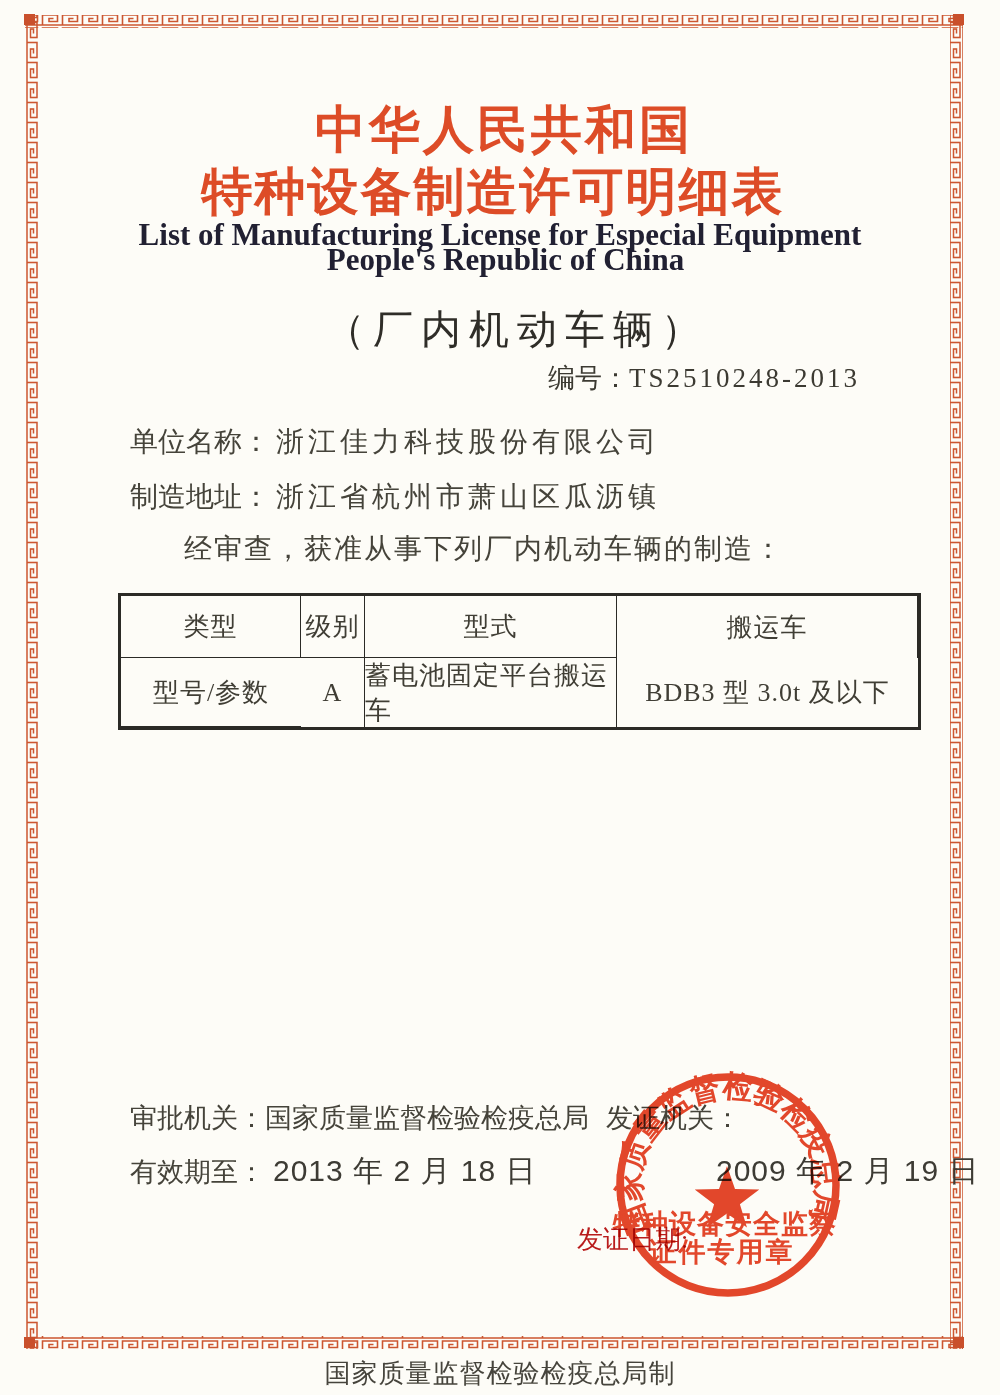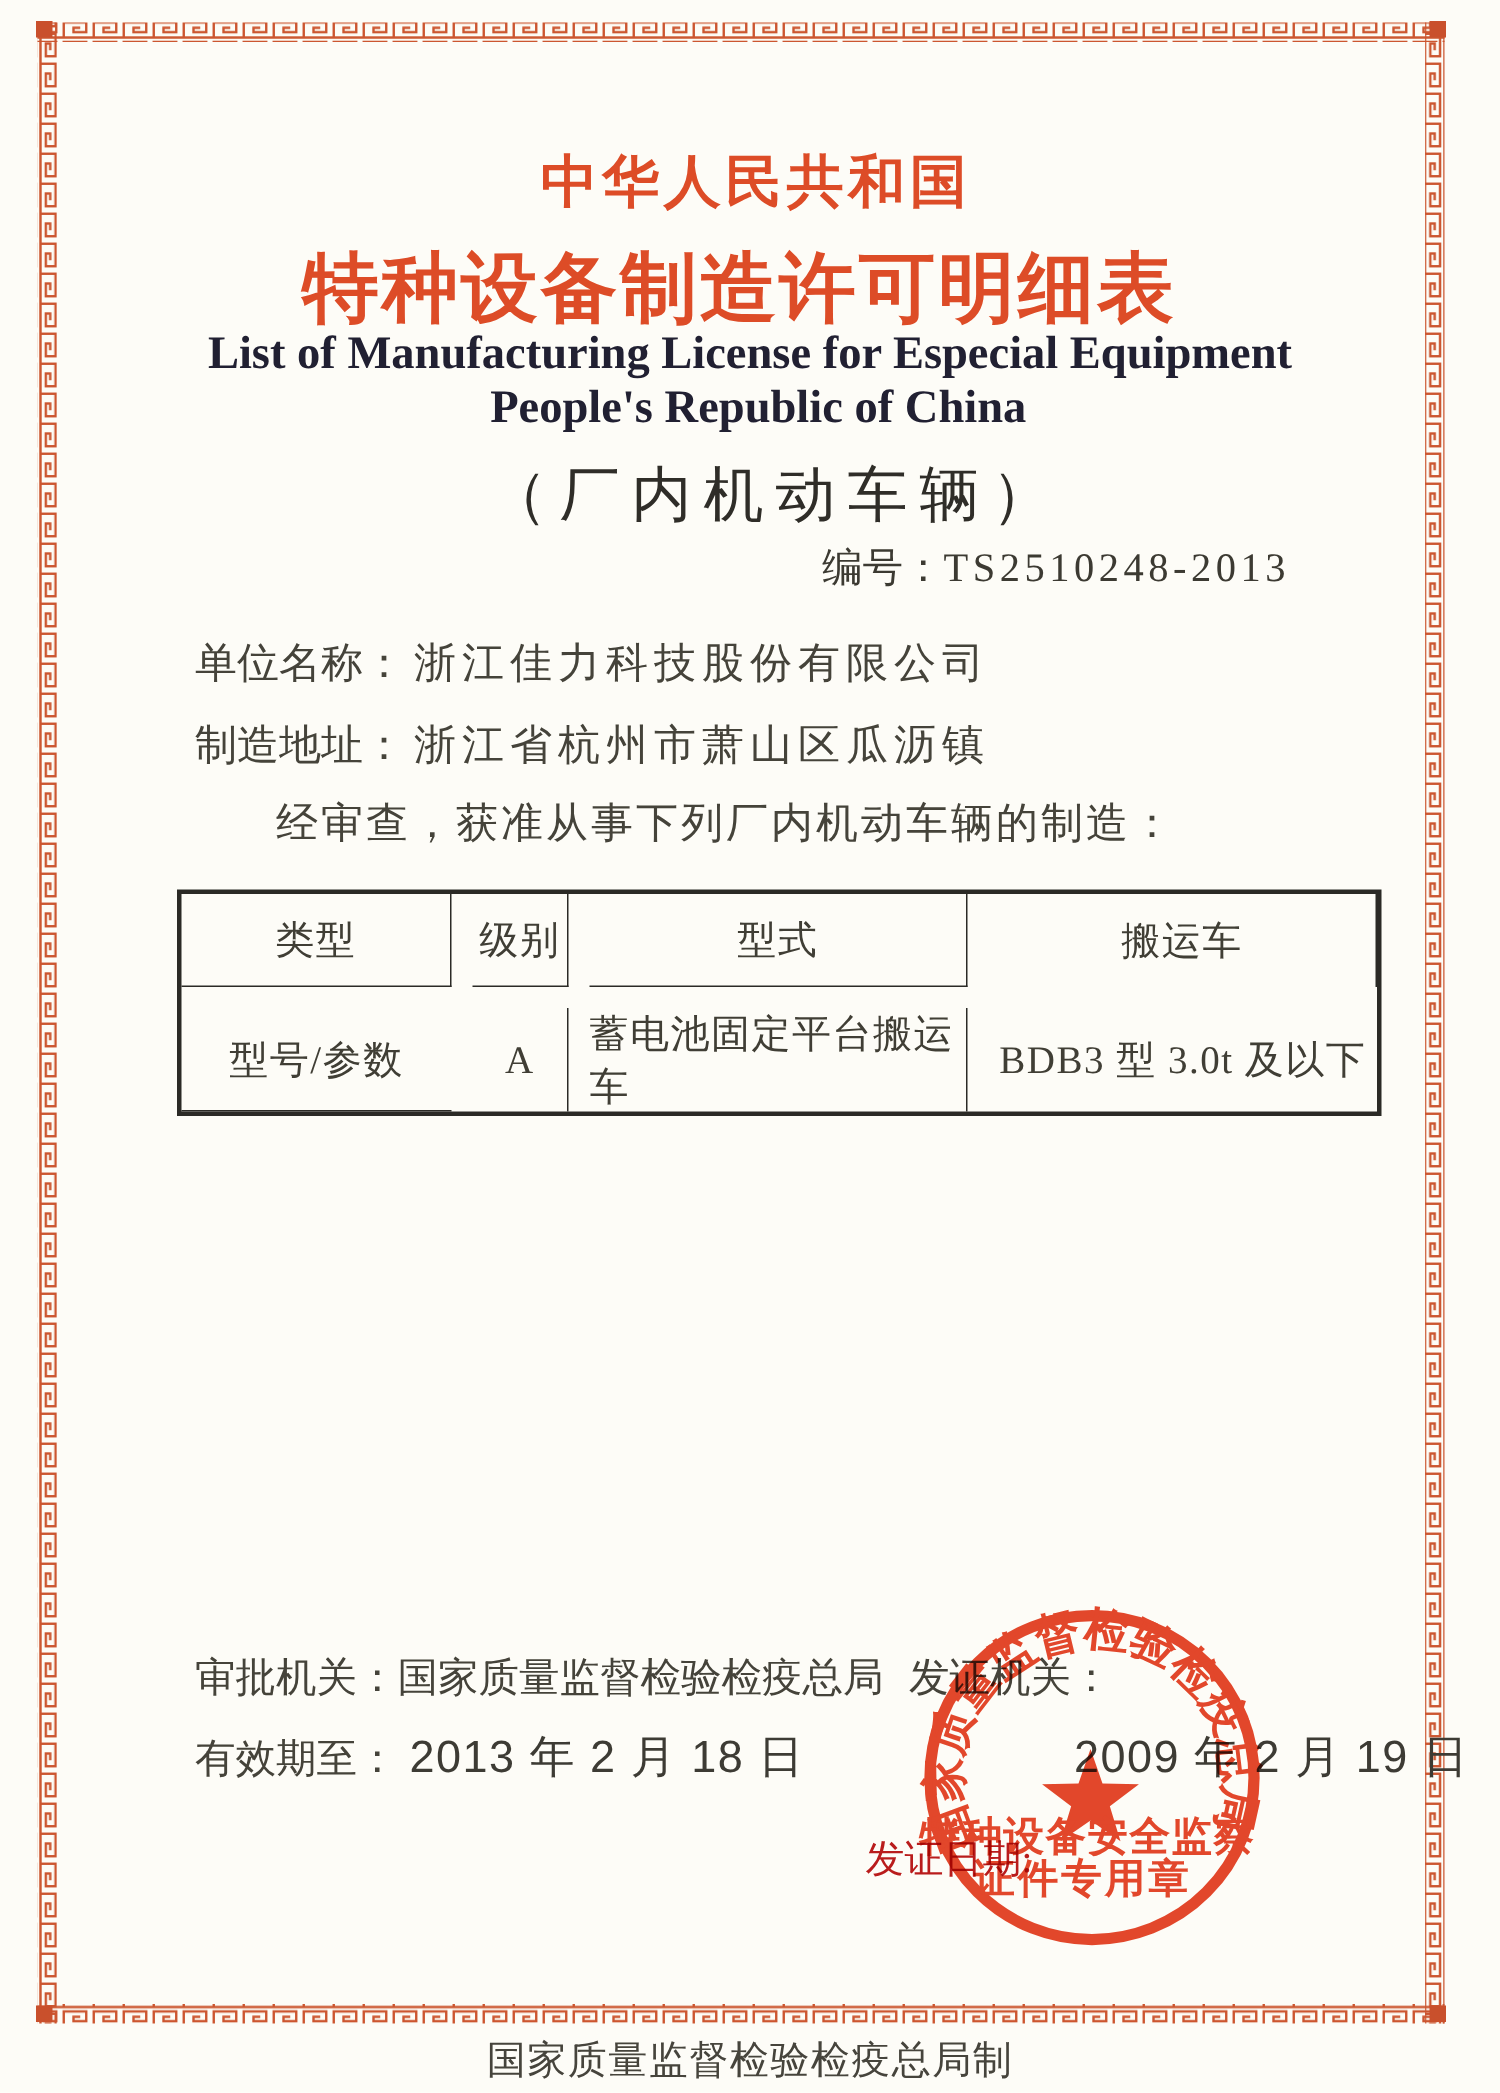--- a/index.html
+++ b/index.html
@@ -10,44 +10,43 @@
     color:#3a382f;
     position:relative;
     overflow:hidden;
   }
   .page { position:absolute; inset:0; width:1000px; height:1395px; }
 
   .abs { position:absolute; white-space:nowrap; }
   .centered { left:0; right:0; text-align:center; }
 
   .title-cn { color:#dd4c27; font-weight:bold; }
-  .title-cn1 { top:96px;  font-size:38px; letter-spacing:3px; text-indent:8px; }
+  .title-cn1 { top:96px;  font-size:51px; letter-spacing:3px; text-indent:8px; }
   .title-cn2 { top:158px; font-size:51px; letter-spacing:2px; text-indent:-14px; }
   .title-en  { color:#212032; font-weight:bold; font-size:31px; }
   .title-en1 { top:217px; }
-  .title-en2 { top:253px;padding-left:11px; }
+  .title-en2 { top:242px;padding-left:11px; }
   .subtitle  { top:302px; font-size:40px; letter-spacing:8px; color:#2f2d28; text-indent:34px; }
 
   .license-no { top:360px; right:140px; font-size:27px; color:#3c3a32; }
   .license-no .val { letter-spacing:3px; }
 
   .field-row { font-size:28px; color:#45433a; }
   .row-company { top:423px; left:130px; }
   .row-address { top:478px; left:130px; }
   .row-note    { top:530px; left:184px; letter-spacing:2px; }
   .field-row .val { letter-spacing:4px; margin-left:6px; }
 
   .lic-table {
     position:absolute; left:118px; top:593px; width:797px;
     border:3px solid #2b2a26;
     display:grid;
     grid-template-columns:180px 64px 252px 1fr;
     grid-template-rows:62px 69px;
     background:transparent;
-    gap:14px;
   }
   .lic-cell {
     border-right:1.5px solid #2b2a26;
     border-bottom:1.5px solid #2b2a26;
     display:flex; align-items:center; justify-content:center;
     font-size:26px; color:#403e35; letter-spacing:1px;
   }
   .lic-cell.last-col { border-right:none; }
   .lic-cell.last-row { border-bottom:none; }
 

